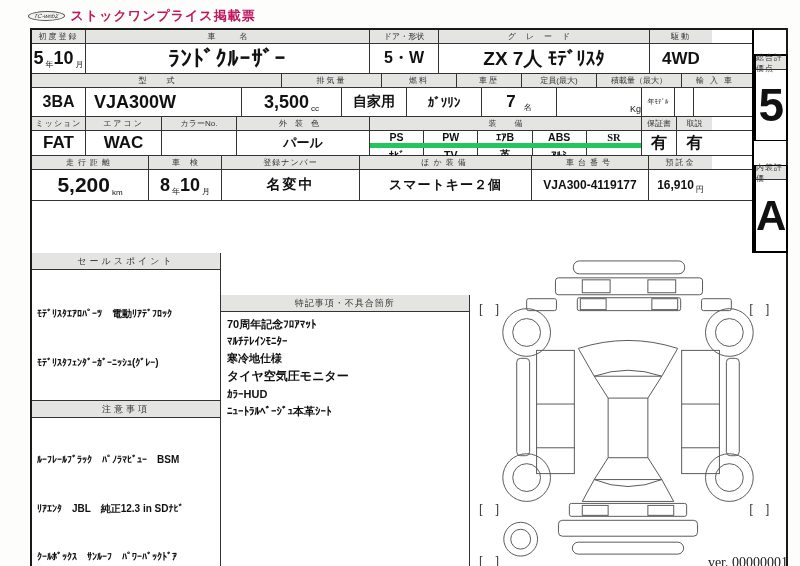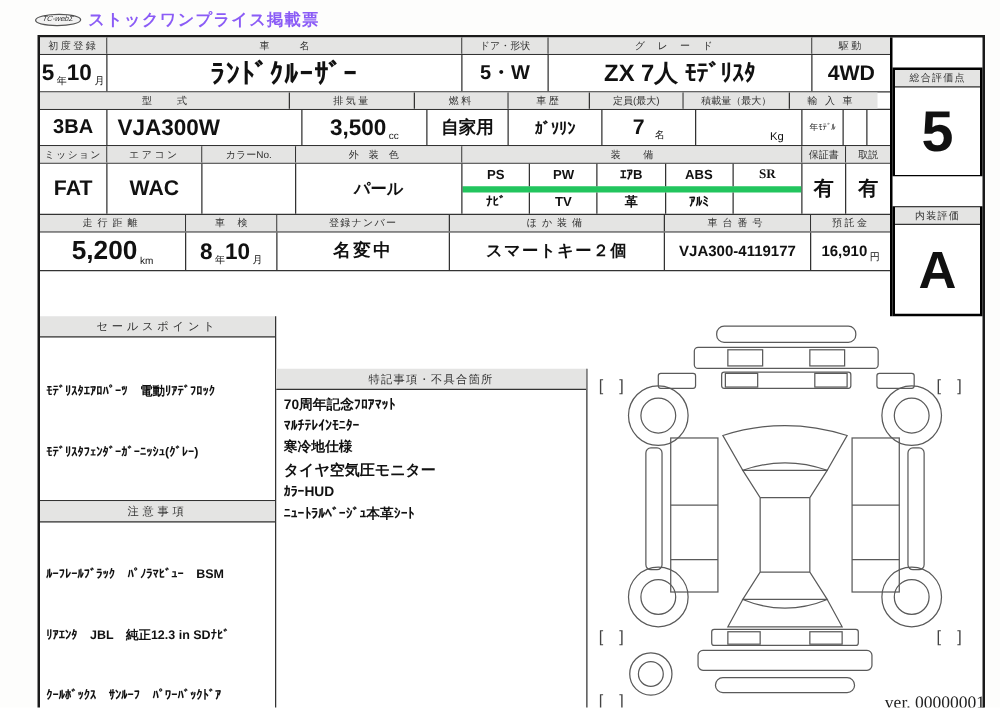--- a/index.html
+++ b/index.html
@@ -10,21 +10,21 @@
     color: #111;
     position: relative;
     overflow: hidden;
   }
   .titlebar { position: absolute; left: 28px; top: 7px; display: flex; align-items: center; gap: 6px; }
   .logo {
     border: 1px solid #555; border-radius: 50%;
     font-size: 6px; font-style: italic; color: #333;
     padding: 1px 5px; transform: skewX(-10deg); background: #f2f2f2;
   }
-  .doc-title { font-size: 13px; font-weight: bold; letter-spacing: 1px; color: #8b5cf6; }
+  .doc-title { font-size: 13px; font-weight: bold; letter-spacing: 1px; color: #be185d; }
 
   .form { position: absolute; left: 30px; top: 28px; width: 758px; border: 2px solid #1a1a1a; background: #fff; }
   .upper { display: flex; }
   .uleft { flex: 1; }
   .row { display: flex; border-bottom: 1px solid #333; }
   .row.last { border-bottom: 1px solid #333; }
   .cell { border-right: 1px solid #333; display: flex; align-items: center; justify-content: center; overflow: hidden; position: relative; }
   .cell.end { border-right: none; }
   .hd { background: #e4e4e3; font-size: 8px; color: #333; letter-spacing: 2px; font-weight: normal; }
   .hrow { height: 14px; }
@@ -92,21 +92,21 @@
           <span style="font-size:18px">10</span>
           <span class="u">月</span>
         </div>
         <div class="cell val" style="width:284px;font-size:22px;letter-spacing:1px">ﾗﾝﾄﾞｸﾙｰｻﾞｰ</div>
         <div class="cell val" style="width:69px;font-size:16px">5・W</div>
         <div class="cell val" style="width:211px;font-size:19px">ZX 7人 ﾓﾃﾞﾘｽﾀ</div>
         <div class="cell val end" style="width:62px;font-size:17px">4WD</div>
       </div>
 
       <div class="row hrow">
-        <div class="cell hd" style="width:200px;letter-spacing:20px;padding-left:20px">型式</div>
+        <div class="cell hd" style="width:250px;letter-spacing:20px;padding-left:20px">型式</div>
         <div class="cell hd" style="width:100px">排気量</div>
         <div class="cell hd" style="width:75px">燃料</div>
         <div class="cell hd" style="width:65px">車歴</div>
         <div class="cell hd" style="width:75px;letter-spacing:0">定員(最大)</div>
         <div class="cell hd" style="width:85px;letter-spacing:0">積載量（最大）</div>
         <div class="cell hd end" style="width:70px;letter-spacing:6px">輸入車</div>
       </div>
 
       <div class="row" style="height:29px">
         <div class="cell val" style="width:54px;font-size:16px">3BA</div>
@@ -114,42 +114,42 @@
         <div class="cell val" style="width:100px">
           <span style="font-size:18px">3,500</span>
           <span class="u">cc</span>
         </div>
         <div class="cell val" style="width:65px;font-size:14px">自家用</div>
         <div class="cell val" style="width:75px;font-size:13px">ｶﾞｿﾘﾝ</div>
         <div class="cell val" style="width:75px">
           <span style="font-size:17px">7</span>
           <span class="u" style="margin-left:8px">名</span>
         </div>
-        <div class="cell val" style="width:85px;justify-content:flex-end;align-items:flex-end;padding:0 14px 2px 0">
+        <div class="cell val" style="width:85px;justify-content:flex-end;align-items:flex-end;padding:0 0 2px 0">
           <span></span>
           <span style="font-size:9px;font-weight:normal">Kg</span>
         </div>
         <div class="cell end imp-group" style="width:70px">
           <div class="imp-main">年ﾓﾃﾞﾙ</div>
           <div class="imp-sub"></div>
           <div class="imp-sub"></div>
         </div>
       </div>
 
       <div class="row hrow">
         <div class="cell hd" style="width:54px;letter-spacing:1px">ミッション</div>
         <div class="cell hd" style="width:76px">エアコン</div>
         <div class="cell hd" style="width:75px;letter-spacing:0">カラーNo.</div>
         <div class="cell hd" style="width:133px;letter-spacing:8px">外装色</div>
         <div class="cell hd" style="width:272px;letter-spacing:18px;padding-left:18px">装備</div>
         <div class="cell hd" style="width:35px;letter-spacing:0">保証書</div>
         <div class="cell hd end" style="width:35px;letter-spacing:0">取説</div>
       </div>
 
-      <div class="row" style="height:41px">
+      <div class="row" style="height:25px">
         <div class="cell val" style="width:54px;font-size:17px">FAT</div>
         <div class="cell val" style="width:76px;font-size:17px">WAC</div>
         <div class="cell val" style="width:75px"></div>
         <div class="cell val" style="width:133px;font-size:13px">パール</div>
         <div class="equip-block">
           <div class="eqrow">
             <div class="eqcell">PS</div>
             <div class="eqcell">PW</div>
             <div class="eqcell">ｴｱB</div>
             <div class="eqcell">ABS</div>

